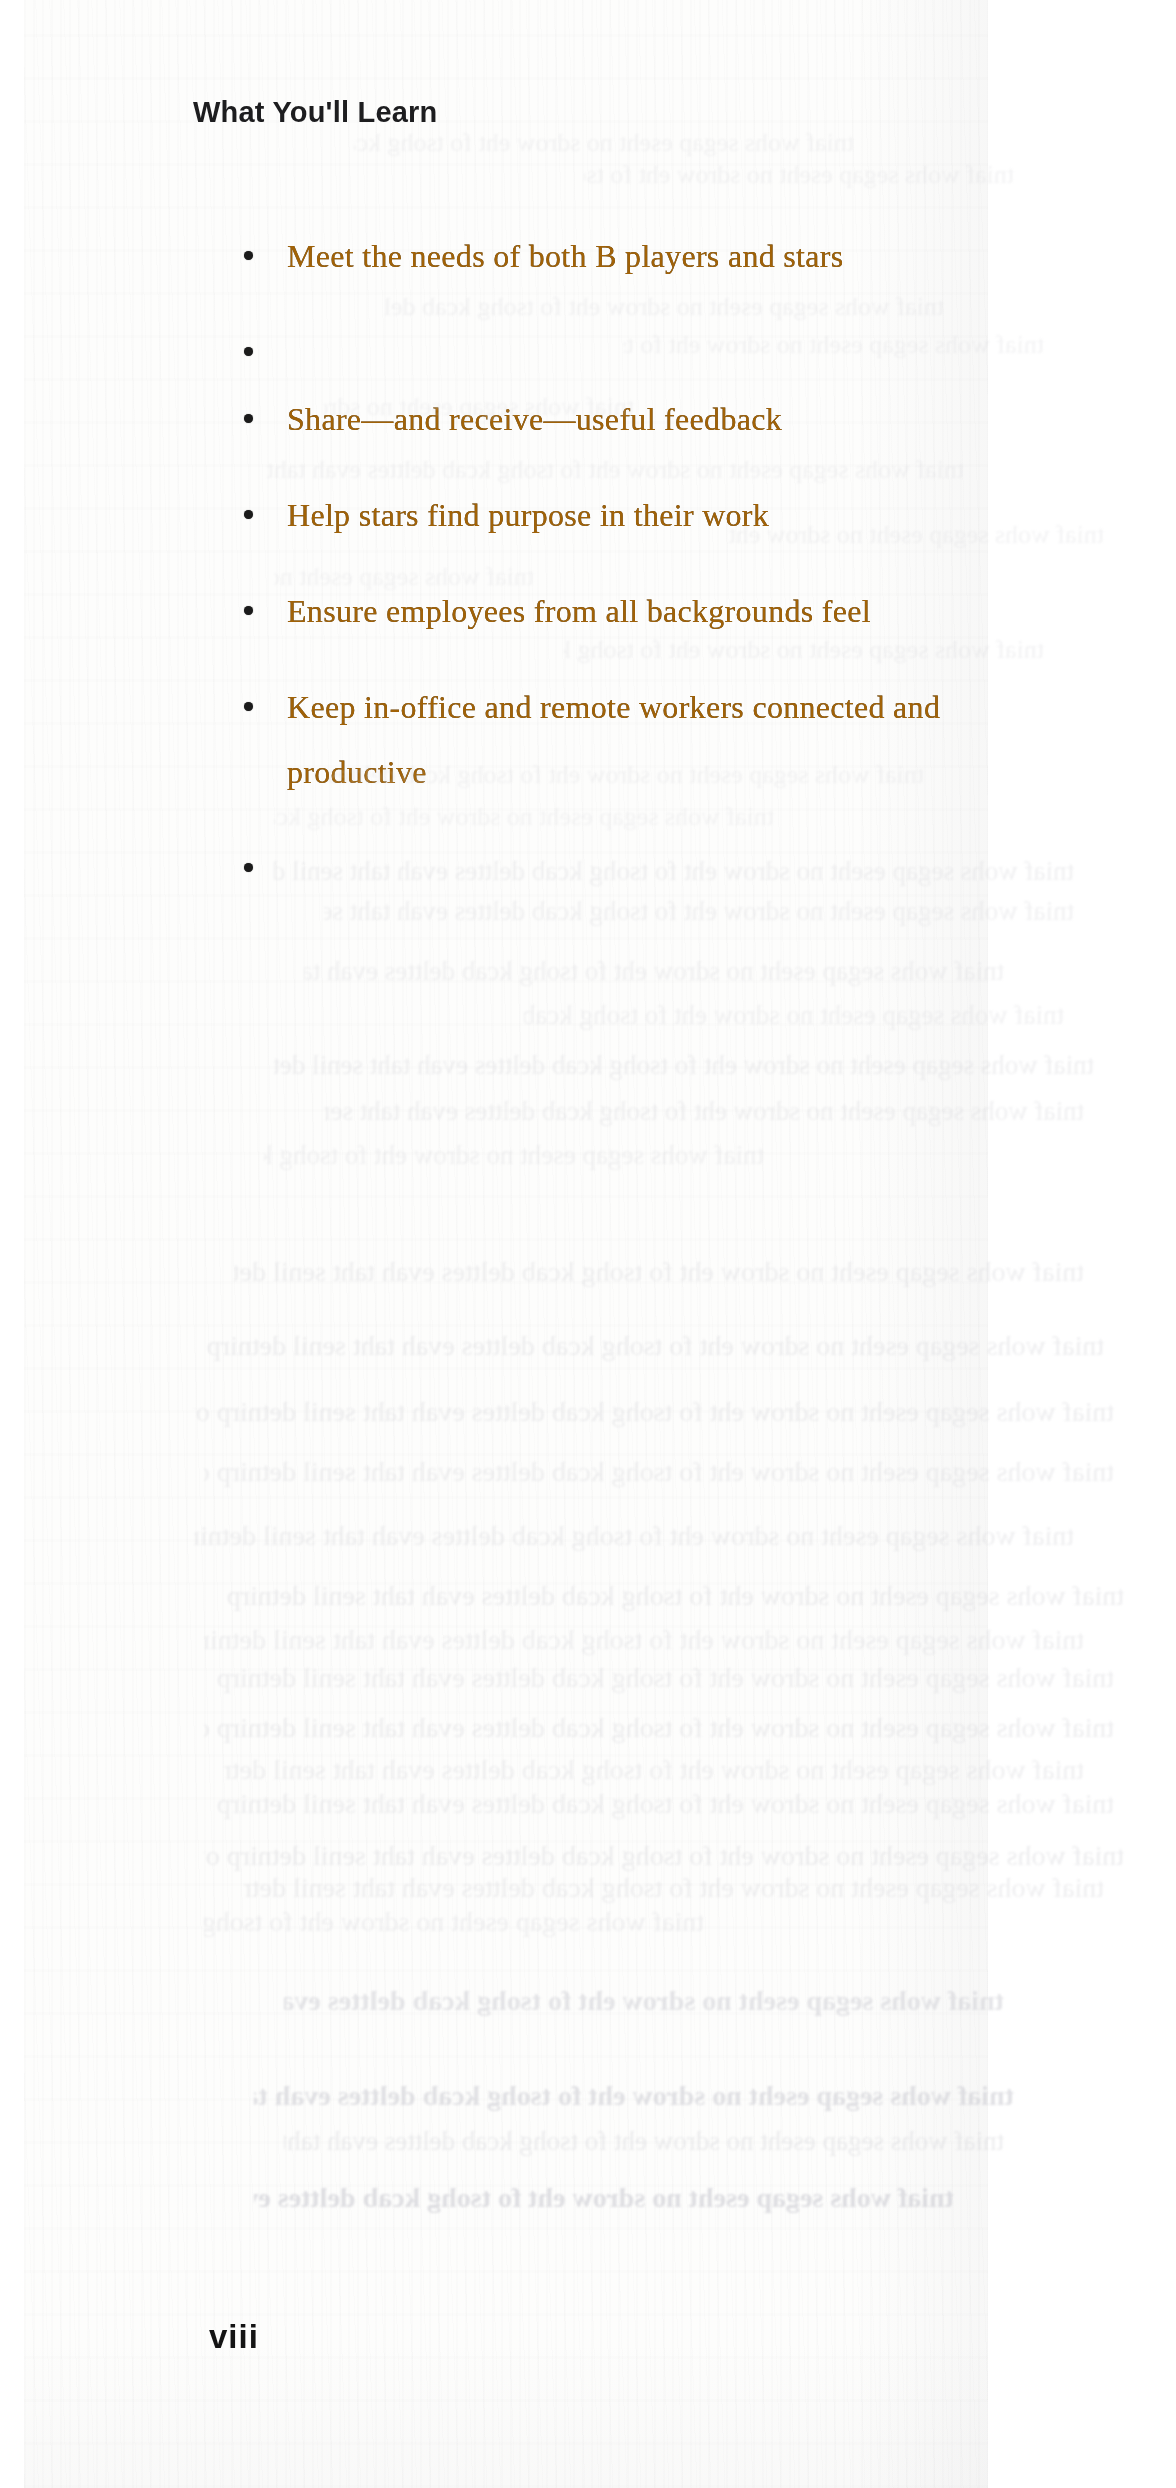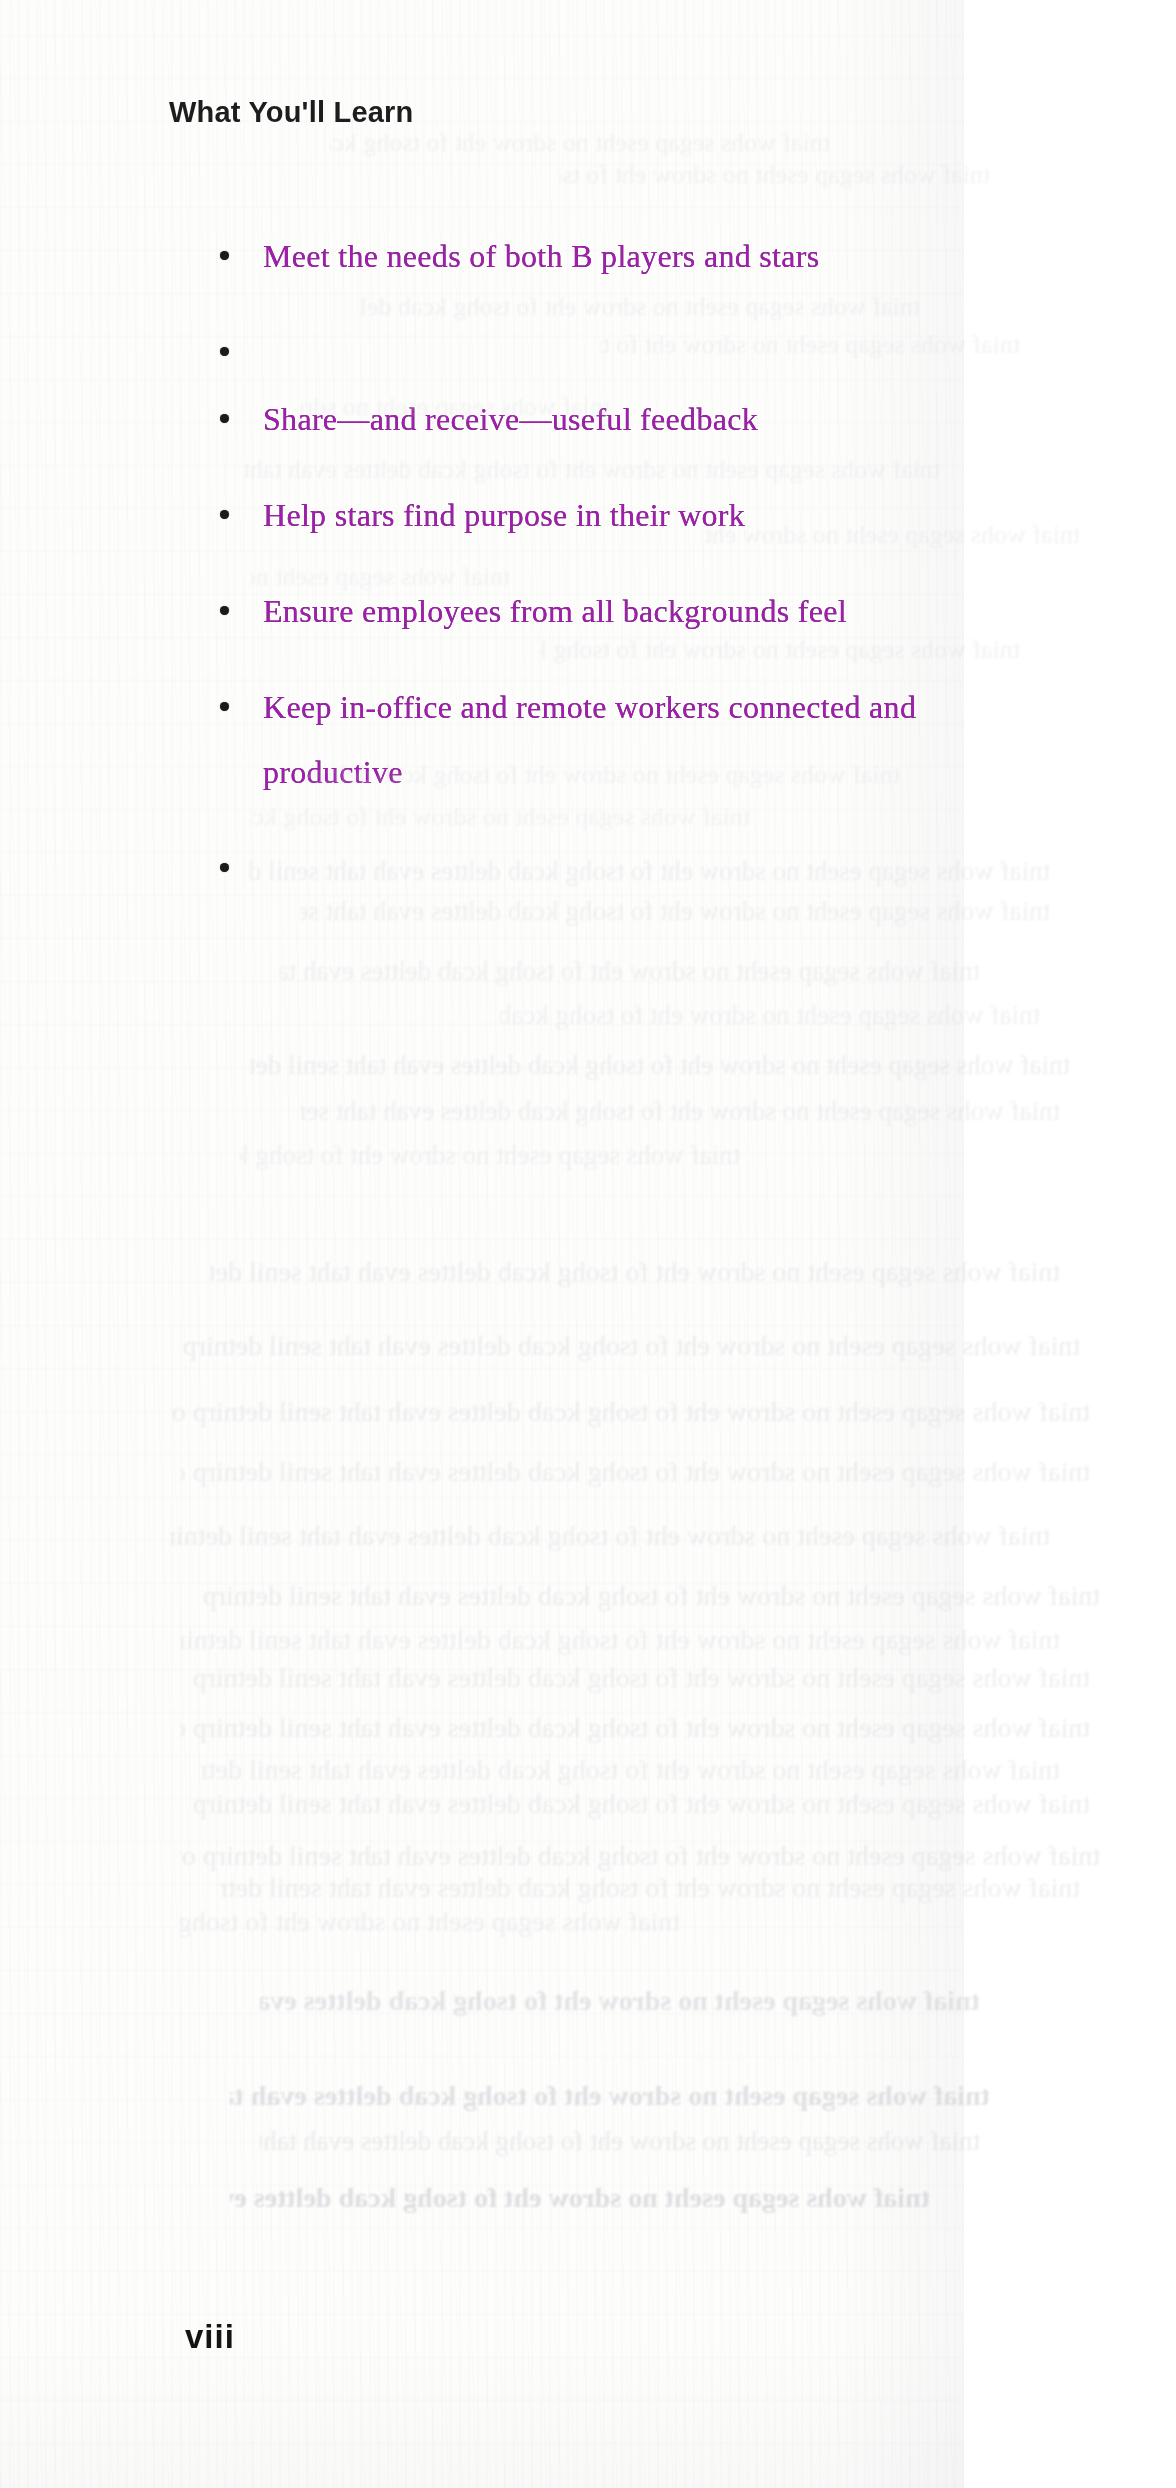--- a/index.html
+++ b/index.html
@@ -6,20 +6,21 @@
   body {
     width: 1176px; height: 2488px;
     background: #ffffff;
     font-family: "Liberation Serif", serif;
     overflow: hidden;
   }
   #paper {
     position: relative;
     width: 964px; height: 2488px;
     background: #fdfdfc;
+    margin-left: 24px;
   }
   
   .texture {
     position: absolute; inset: 0;
     pointer-events: none;
   }
   .texture.t1 {
     background:
       repeating-linear-gradient(90deg,
         rgba(70,70,80,0.014) 0px, rgba(70,70,80,0.014) 2px,
@@ -67,21 +68,21 @@
     width: 9px; height: 9px;
     margin: 27px 34px 0 0;
     border-radius: 50%;
     background: #1b1b1b;
     box-shadow: 0 0 1px rgba(0,0,0,0.6);
   }
   .txt {
     font-size: 32px;
     line-height: 65px;
     letter-spacing: 0.3px;
-    color: #a21caf;
+    color: #a16207;
     text-shadow: 0 0 0.6px rgba(10,10,10,0.75);
   }
   .ln { display: block; white-space: nowrap; }
 
   .page-number {
     position: absolute;
     left: 185px; top: 2318px;
     font-family: "Liberation Sans", sans-serif;
     font-size: 33px;
     font-weight: bold;

